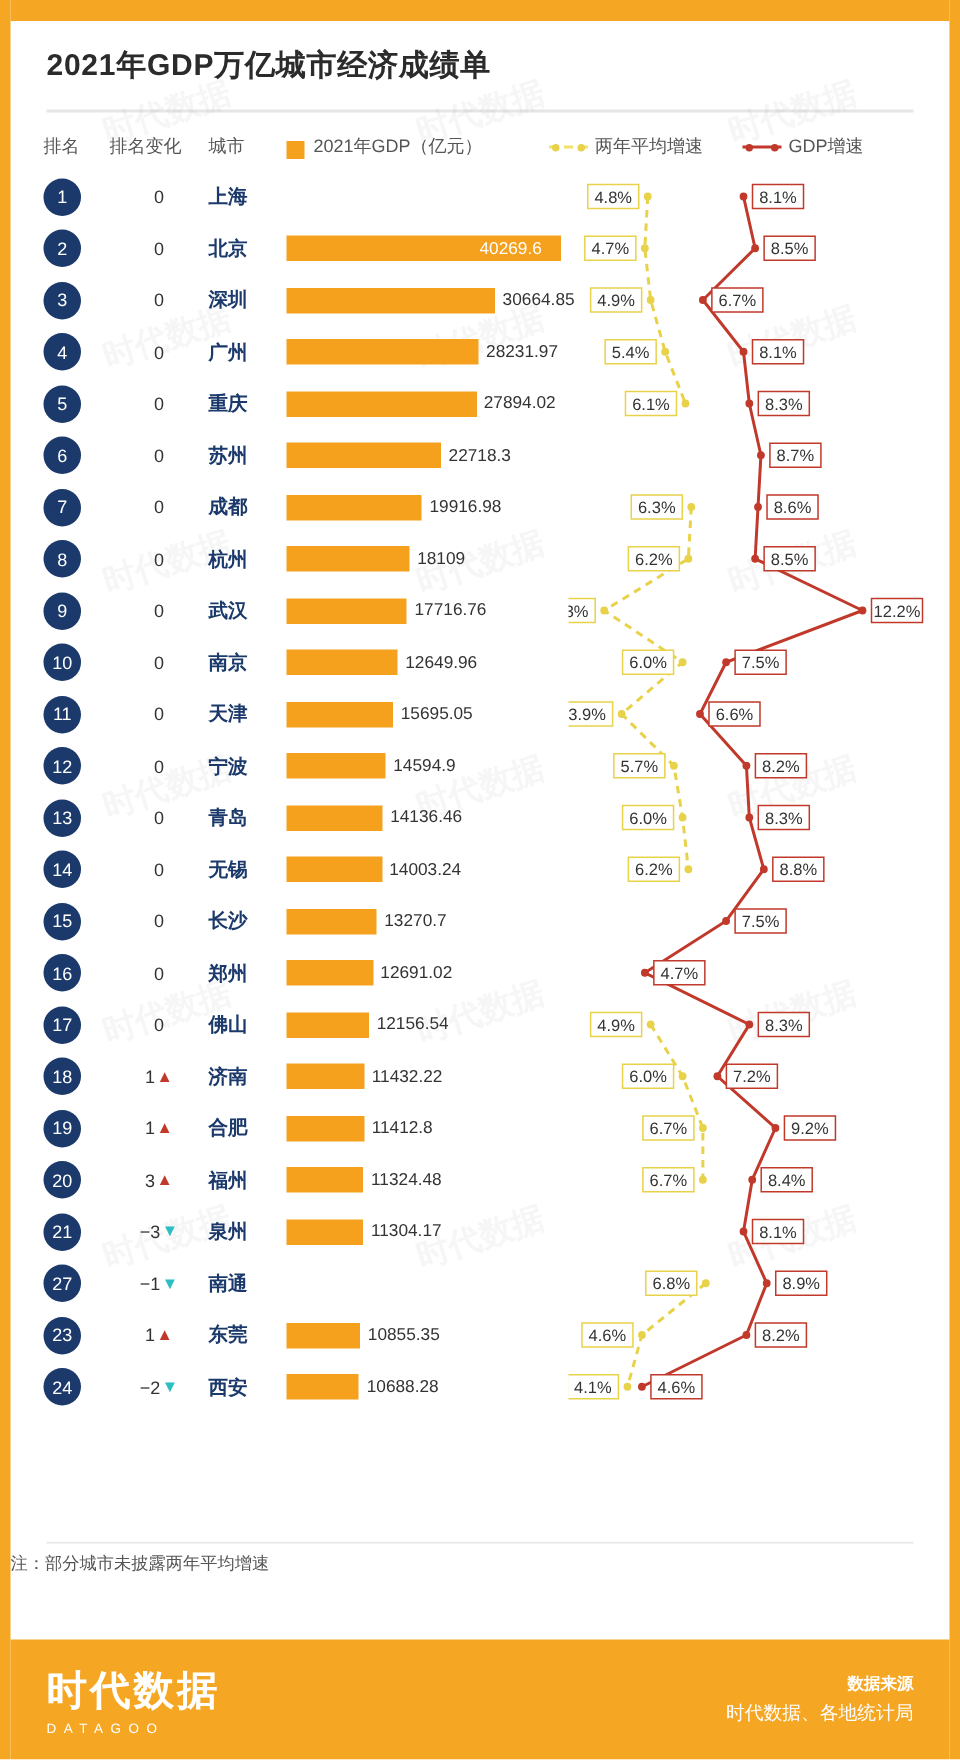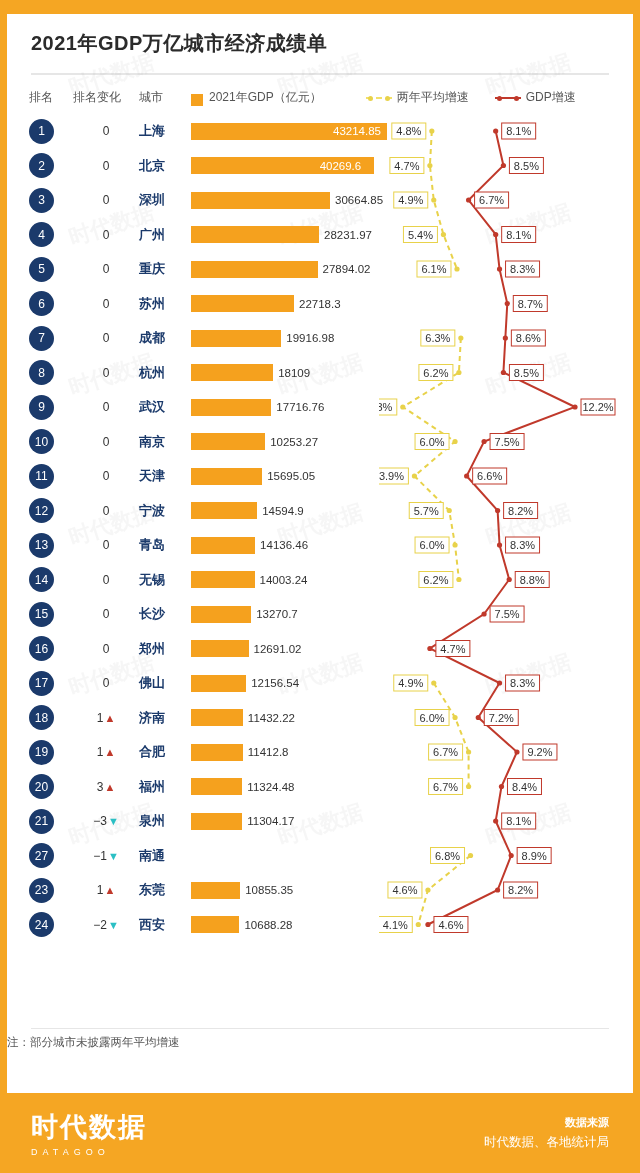--- a/index.html
+++ b/index.html
@@ -204,24 +204,20 @@
   </div>
 
   <div class="chart-area">
     <div class="rows" id="rows">
         <div class="row">
           <div class="rank-badge">1</div>
           <div class="rank-change">
             <span>0</span>
           </div>
           <div class="city">上海</div>
-          <div class="barwrap">
-            <div class="bar" style="width: 196px;"></div>
-            <div class="barval inside">43214.85</div>
-          </div>
         </div>
         <div class="row">
           <div class="rank-badge">2</div>
           <div class="rank-change">
             <span>0</span>
           </div>
           <div class="city">北京</div>
           <div class="barwrap">
             <div class="bar" style="width: 182.642px;"></div>
             <div class="barval inside">40269.6</div>
@@ -305,21 +301,21 @@
           </div>
         </div>
         <div class="row">
           <div class="rank-badge">10</div>
           <div class="rank-change">
             <span>0</span>
           </div>
           <div class="city">南京</div>
           <div class="barwrap">
             <div class="bar" style="width: 74.1792px;"></div>
-            <div class="barval">10253.27</div>
+            <div class="barval">12649.96</div>
           </div>
         </div>
         <div class="row">
           <div class="rank-badge">11</div>
           <div class="rank-change">
             <span>0</span>
           </div>
           <div class="city">天津</div>
           <div class="barwrap">
             <div class="bar" style="width: 71.1846px;"></div>

